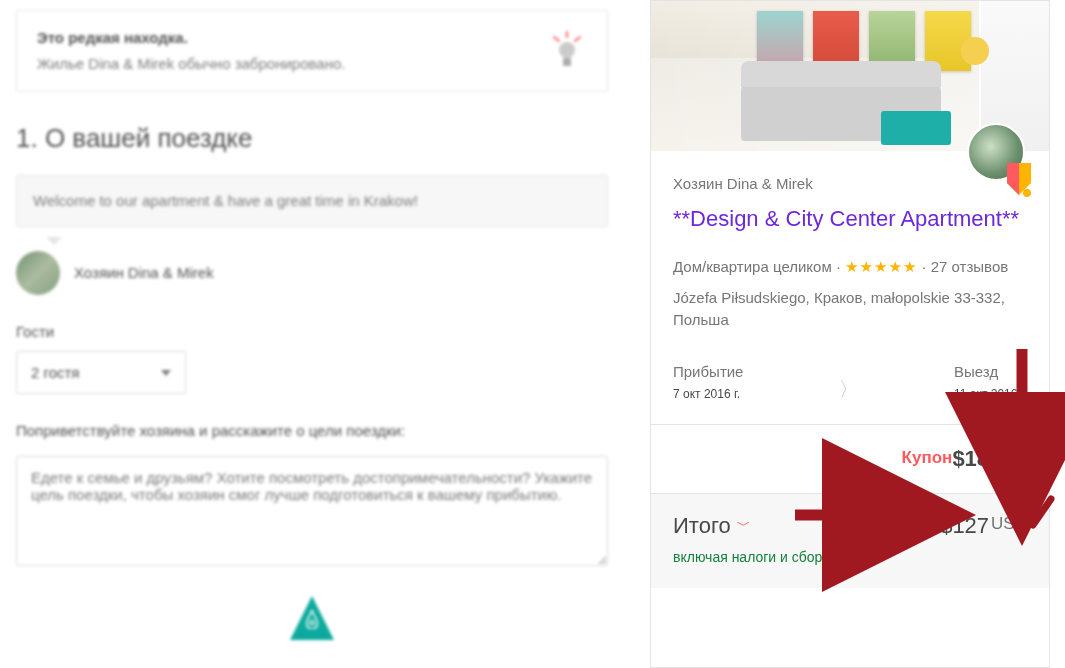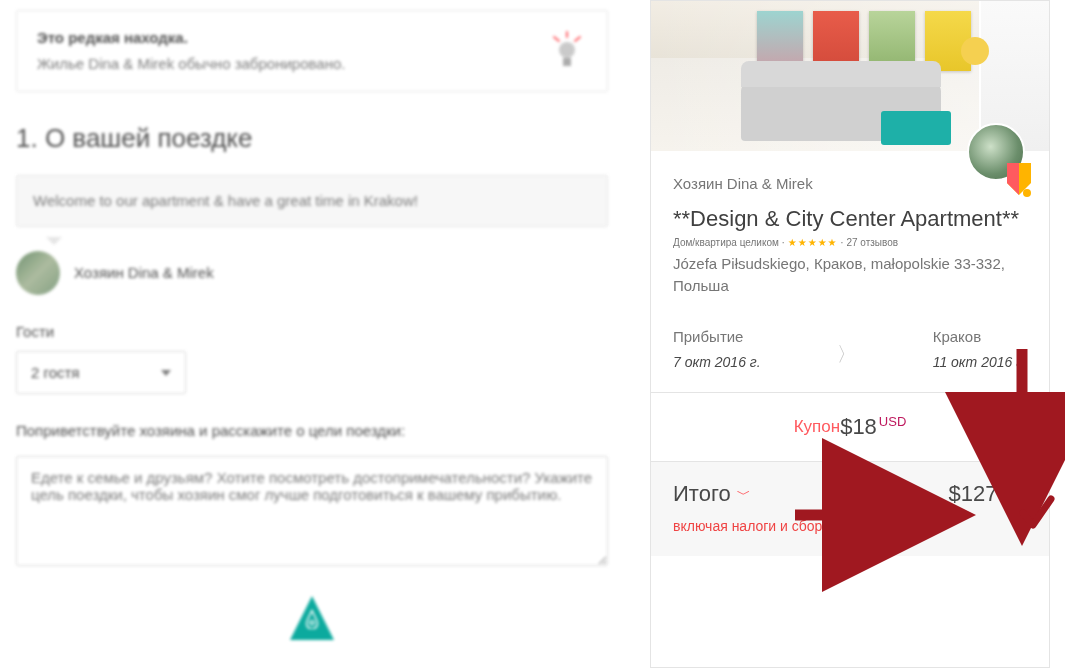--- a/index.html
+++ b/index.html
@@ -160,53 +160,54 @@
   }
   .superhost-badge {
     position:absolute; right:16px; top:160px;
     width:28px; height:36px;
     z-index:3;
   }
   .superhost-badge svg{width:100%;height:100%;}
 
   .right-body { padding: 22px 22px 0 22px; }
   .host-name { color: #767676; font-size: 15px; margin-bottom: 10px; }
-  .listing-title { font-size: 22px; font-weight: 400; color: #404040; line-height:1.25; margin-bottom:4px;}
-  .meta-line { color: #767676; font-size: 10px; margin-bottom: 2px; }
+  .listing-title { font-size: 22px; font-weight: 400; color: #6d28d9; line-height:1.25; margin-bottom:24px;}
+  .meta-line { color: #767676; font-size: 15px; margin-bottom: 9px; }
   .stars { color:#ffb400; letter-spacing:1px; }
   .address { color:#767676; margin-top:0; margin-bottom: 30px;}
 
   .dates {
     display:flex; justify-content:space-between;
     padding: 0 0 20px 0;
   }
   .date-block .lbl { color:#767676; font-size:15px; margin-bottom:4px;}
-  .date-block .val { color:#484848; font-size:14px;font-style:italic;}
+  .date-block .val { color:#484848; font-size:12px;}
   .arrow-sep { color:#c8c8c8; font-size:20px; padding:0 8px; margin-top:14px;}
 
   .divider { height:1px; background:#e4e4e4; margin:0 -22px; }
 
   .coupon-row {
-    display:flex; justify-content:center; align-items:center;
+    display:flex; justify-content:flex-end; align-items:center;
     padding: 18px 0;
+    font-weight: bold;
   }
   .coupon-label { color:#ff5a5f; font-size:17px; cursor:pointer;}
   .price { color:#484848; font-size:22px; display:flex; align-items:flex-start;}
-  .price .cur { font-size:13px; color:#be185d; margin-left:2px; margin-top:2px;}
+  .price .cur { font-size:17px; color:#737373; margin-left:2px; margin-top:2px;}
 
   .total-box {
     background:#f7f7f7;
     margin: 0 -22px;
     padding: 16px 22px 20px 22px;
     border-top:1px solid #e4e4e4;
   }
   .total-row { display:flex; justify-content:space-between; align-items:center;}
   .total-label { font-size:22px; color:#484848; display:flex; align-items:center; gap:6px;}
   .total-label .chev { color:#ff5a5f; font-size:14px;}
-  .tax-note { color:#ef4444; font-size:14px; margin-top:6px;}
+  .tax-note { color:#15803d; font-size:14px; margin-top:6px;}
 
   
   .anno { position:absolute; pointer-events:none; z-index:10;}
   .anno svg { overflow:visible; }
 </style>
 </head>
 <body>
 
 <div class="container">
 
@@ -286,21 +287,21 @@
       </div>
       <div class="address">Józefa Piłsudskiego, Краков, małopolskie 33-332, Польша</div>
 
       <div class="dates">
         <div class="date-block">
           <div class="lbl">Прибытие</div>
           <div class="val">7 окт 2016 г.</div>
         </div>
         <div class="arrow-sep">〉</div>
         <div class="date-block">
-          <div class="lbl">Краков</div>
+          <div class="lbl">Выезд</div>
           <div class="val">11 окт 2016 г.</div>
         </div>
       </div>
 
       <div class="divider"></div>
 
       <div class="coupon-row">
         <span class="coupon-label">Купон</span>
         <span class="price">
           <span>$18</span>

